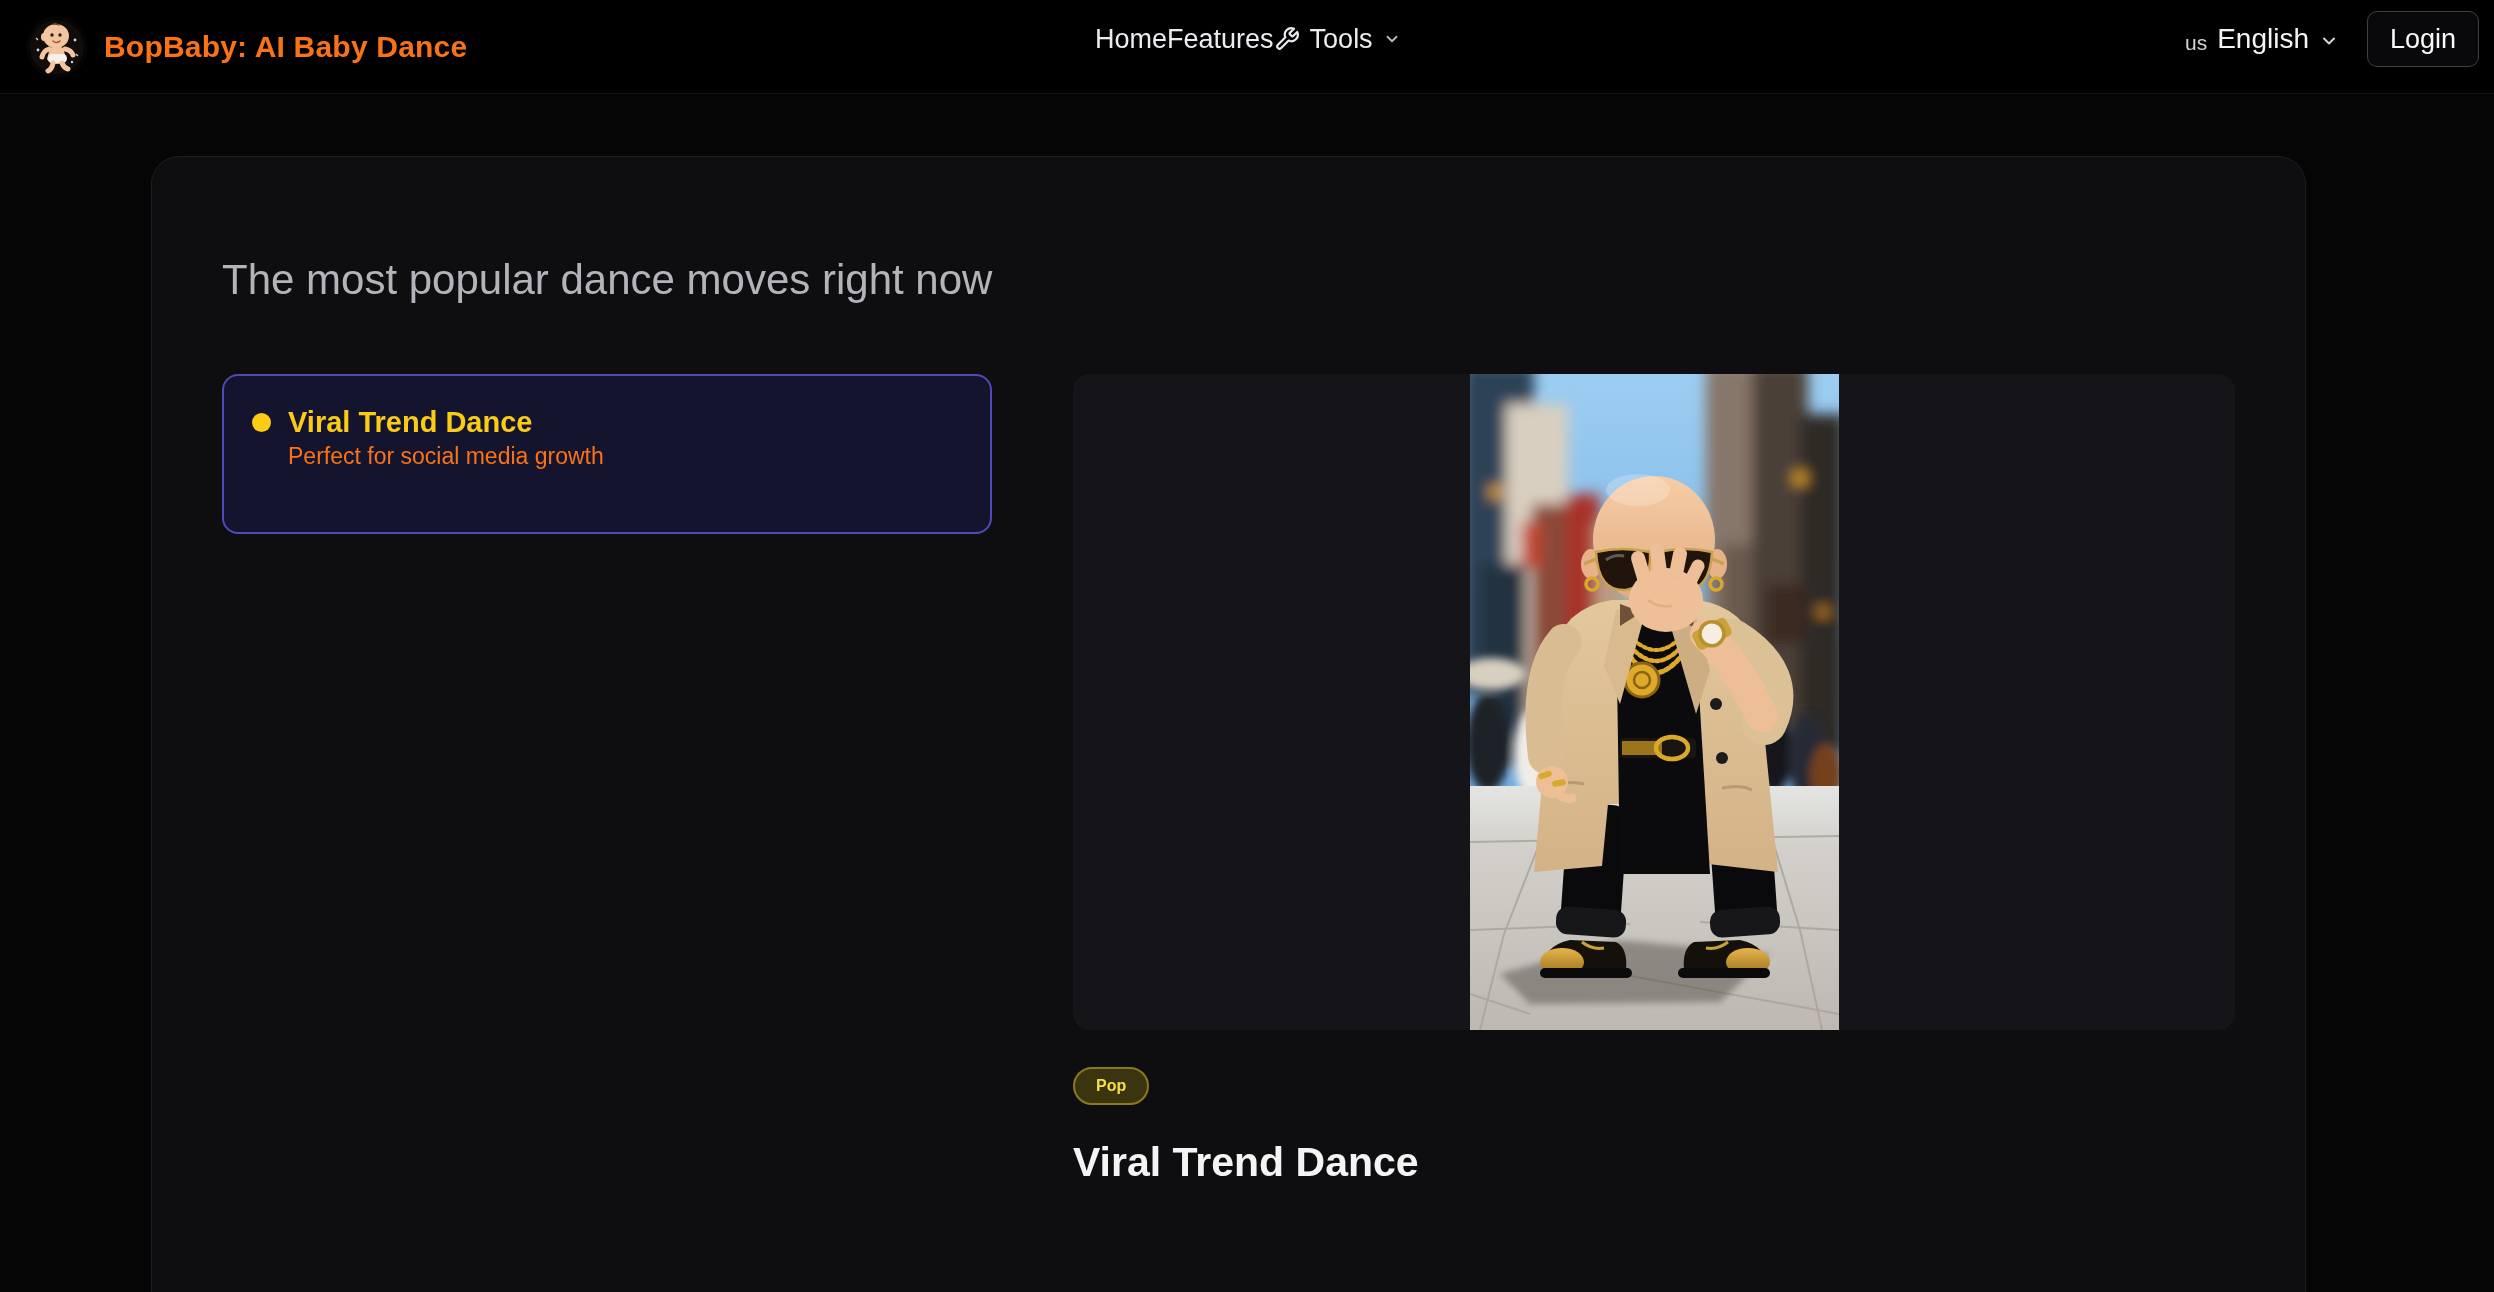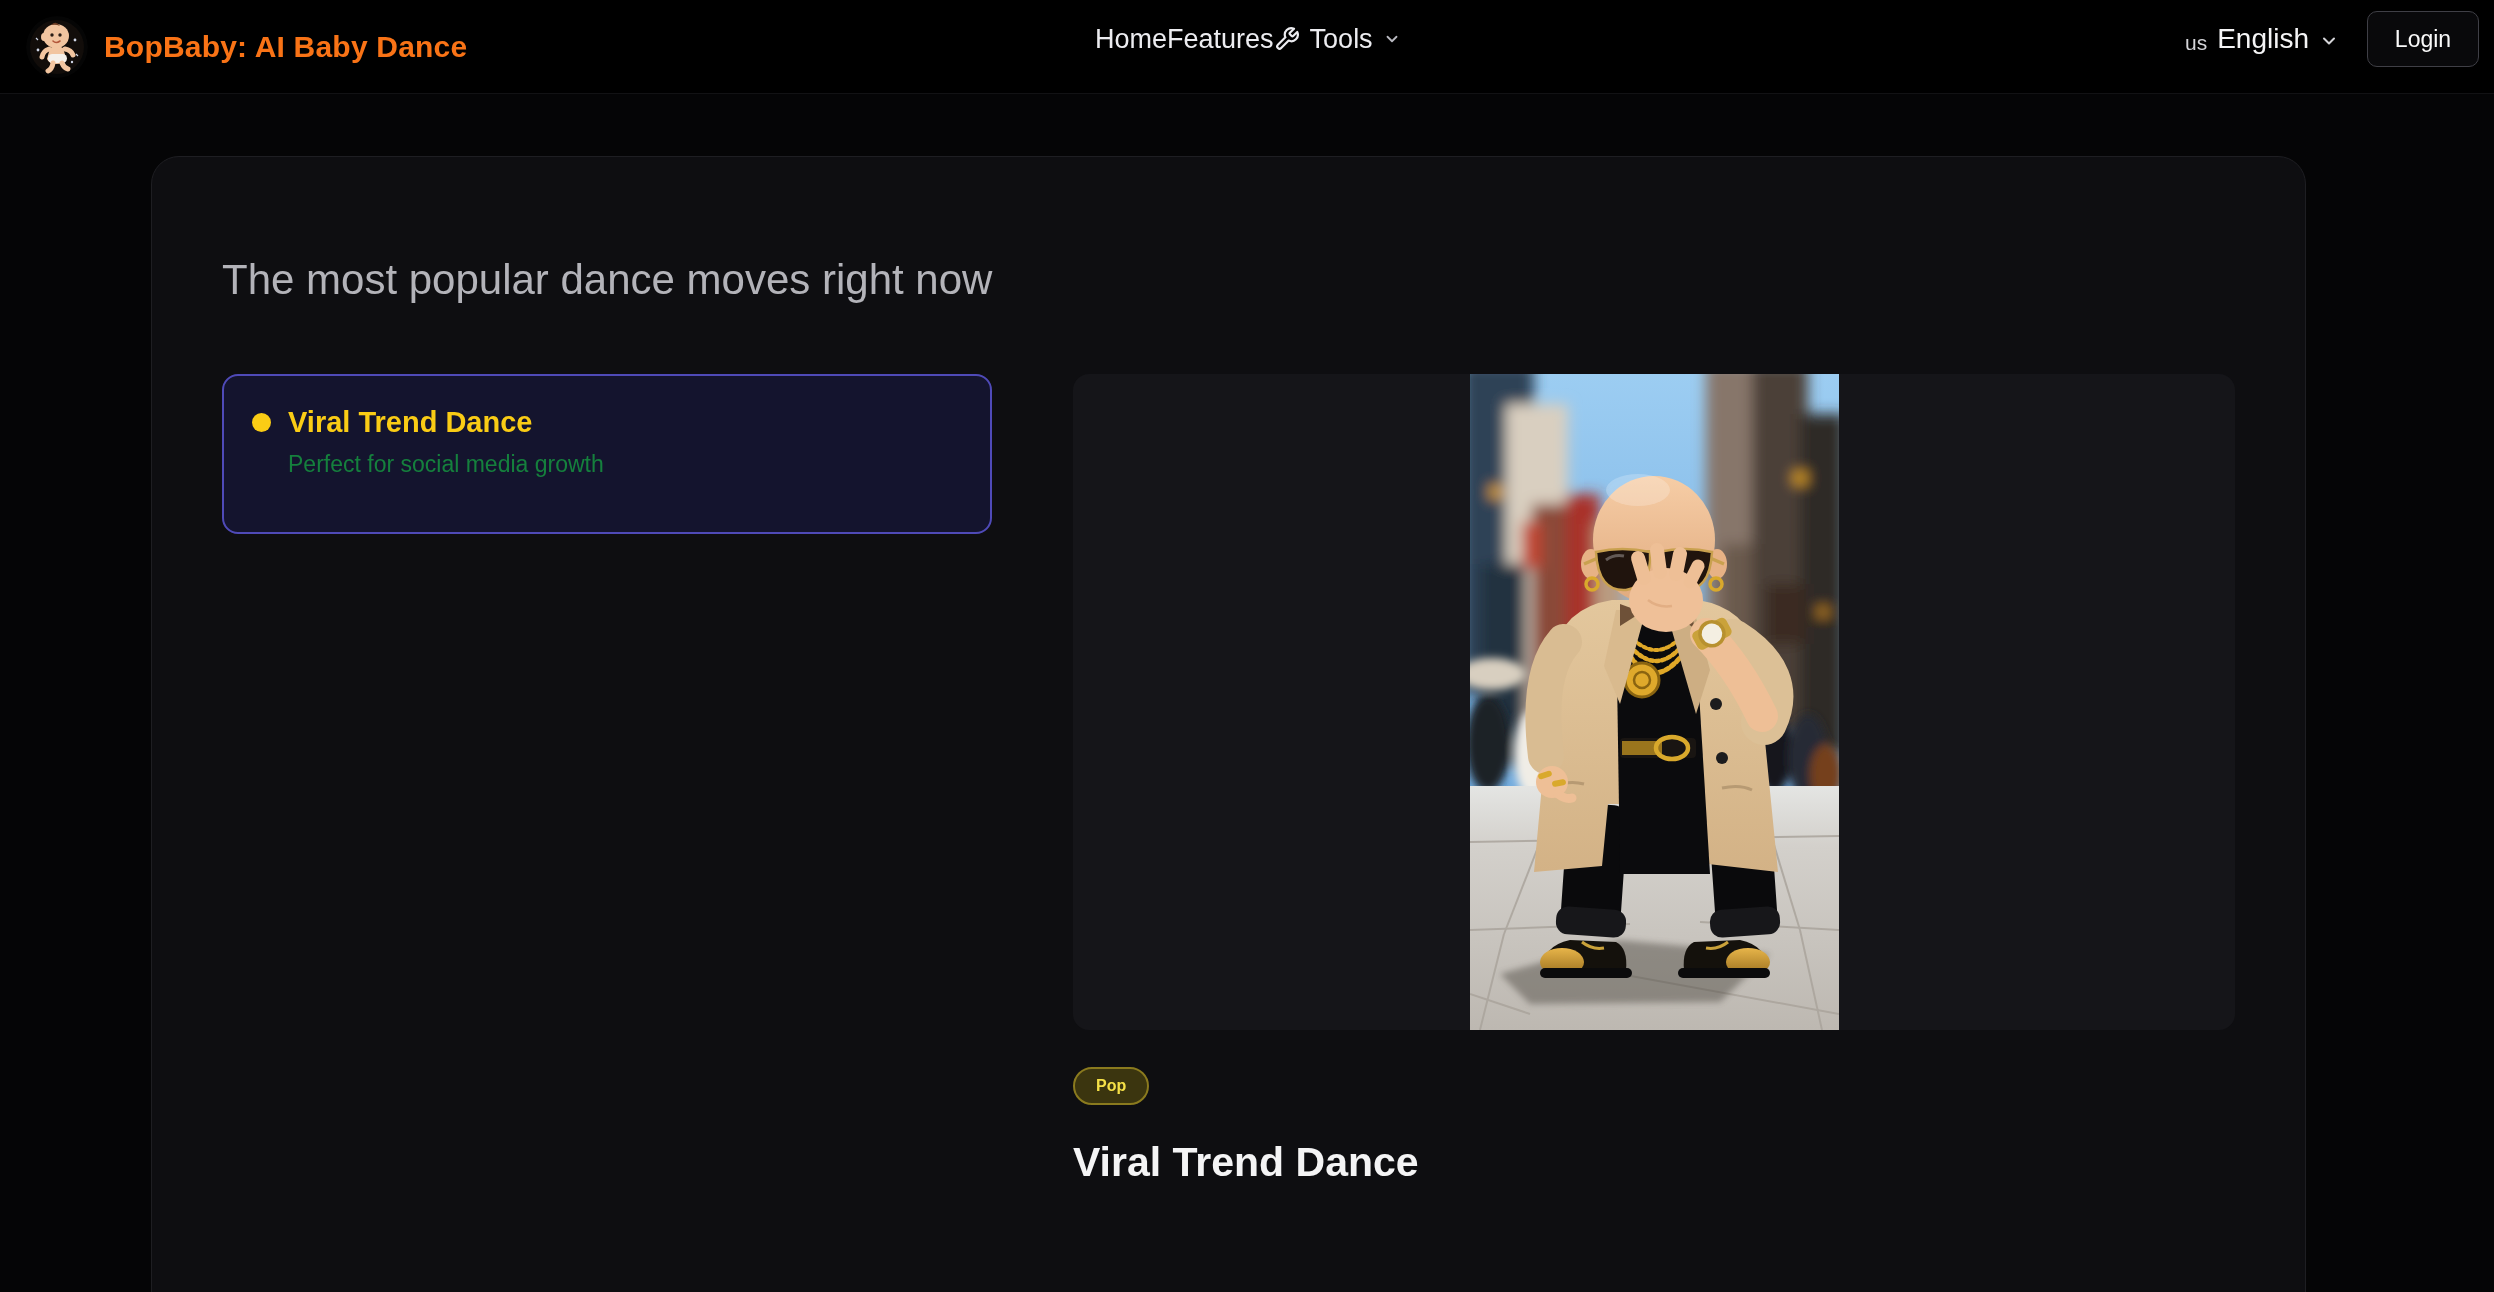--- a/index.html
+++ b/index.html
@@ -25,21 +25,21 @@
   .nav-item { display:flex; align-items:center; gap:10px; font-size:27px; color:#ececf0; font-weight:500; cursor:pointer; }
   .nav-item svg { display:block; }
 
   .header-right { position:absolute; right:15px; top:0; height:78px; display:flex; align-items:center; gap:28px; }
   .lang { display:flex; align-items:flex-end; gap:10px; cursor:pointer; }
   .lang-code { font-size:21px; color:#d4d4d8; }
   .lang-label { font-size:28px; color:#f4f4f5; font-weight:500; }
   .login-btn {
     width:112px; height:56px; border-radius:10px;
     background:#09090b; border:1px solid #3f3f46;
-    color:#fafafa; font-size:23px; font-weight:500;
+    color:#fafafa; font-size:27px; font-weight:500;
     display:flex; align-items:center; justify-content:center; cursor:pointer;
     font-family:"Liberation Sans", sans-serif;
   }
 
   
   .container {
     position:absolute; left:151px; top:156px; width:2155px; height:1300px;
     background:#0e0e11; border:1px solid #1e1e22; border-radius:28px;
     padding:70px;
   }
@@ -50,21 +50,21 @@
   .dance-list { width:770px; flex:0 0 auto; display:flex; flex-direction:column; gap:24px; }
 
   .dance-card {
     height:160px; border-radius:16px;
     background:#14142e; border:2px solid #4f4ab8;
     padding:30px 36px 0 28px; cursor:pointer;
   }
   .dance-card-head { display:flex; align-items:center; gap:17px; }
   .dance-dot { width:19px; height:19px; border-radius:50%; background:#facc15; flex:0 0 auto; }
   .dance-name { font-size:29px; font-weight:700; color:#facc15; }
-  .dance-desc { margin-top:12px; margin-left:36px; font-size:23px; color:#15803d; }
+  .dance-desc { margin-top:4px; margin-left:36px; font-size:23px; color:#f97316; }
 
   .preview-col { flex:1 1 auto; min-width:0; }
   .preview-stage {
     height:656px; border-radius:16px; background:#151519;
     display:flex; align-items:stretch; justify-content:center; overflow:hidden;
   }
   .photo { width:369px; height:656px; display:block; }
 
   .genre-badge {
     margin-top:37px; display:inline-flex; align-items:center;

